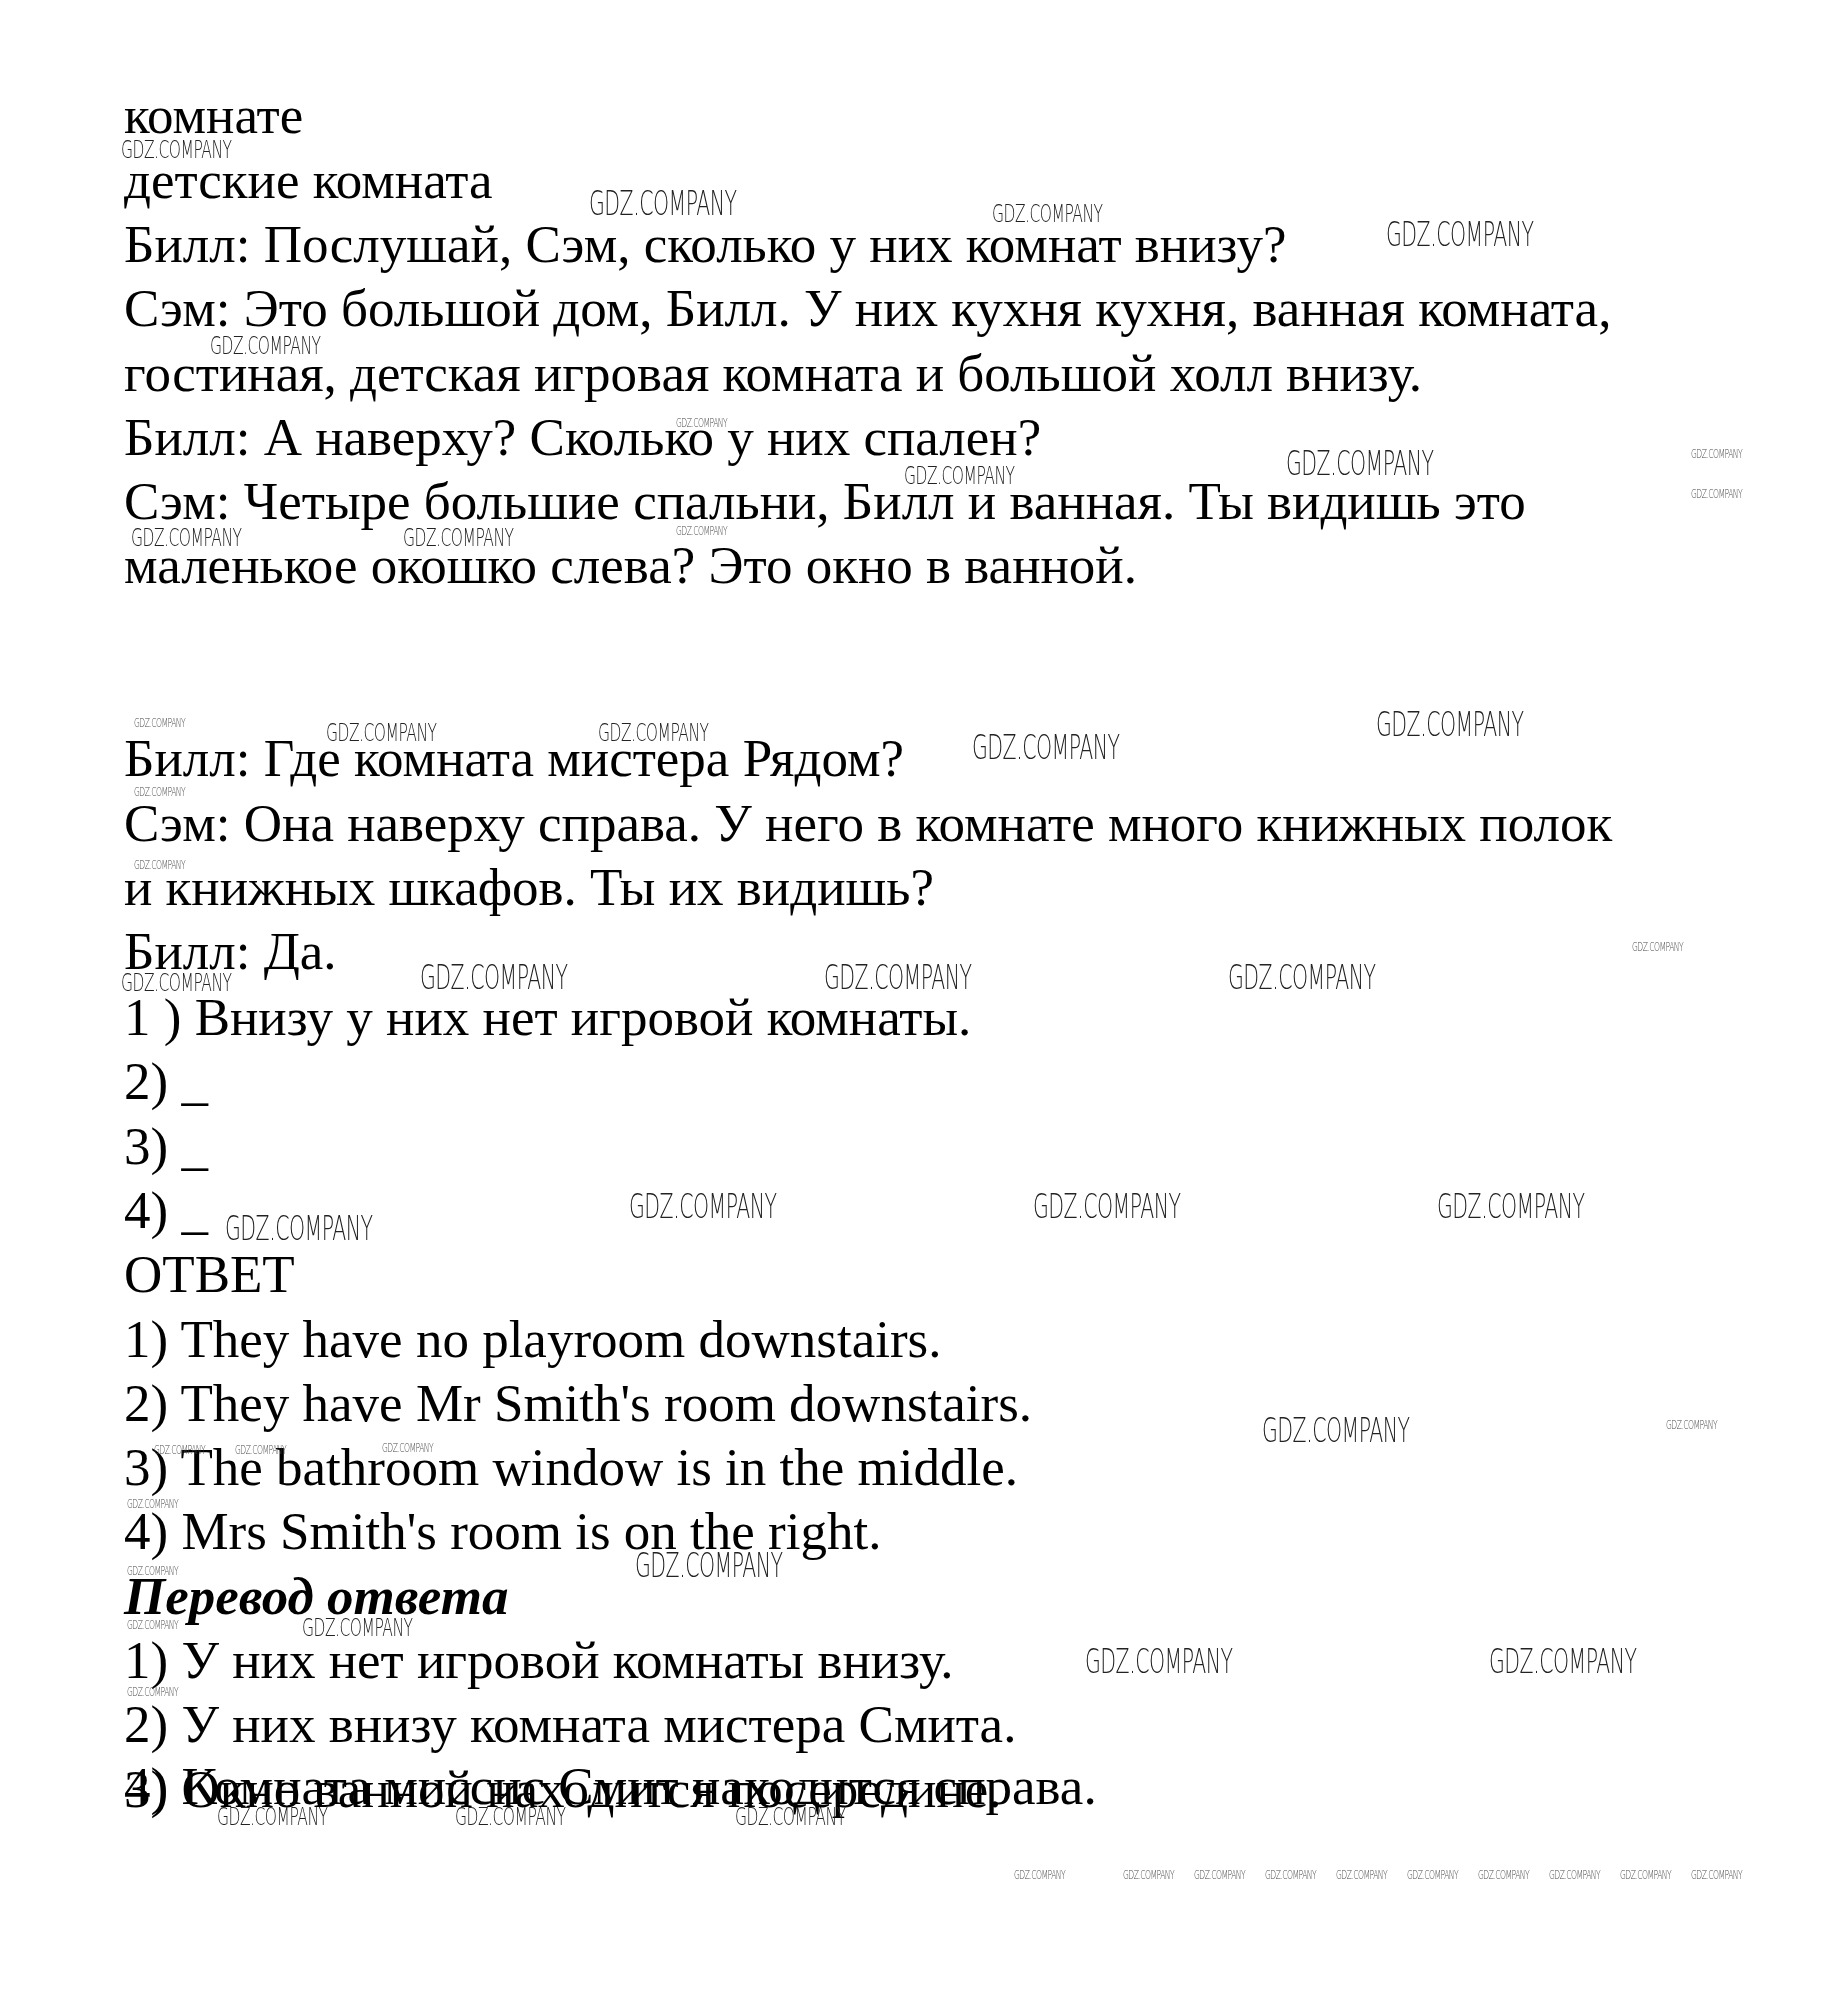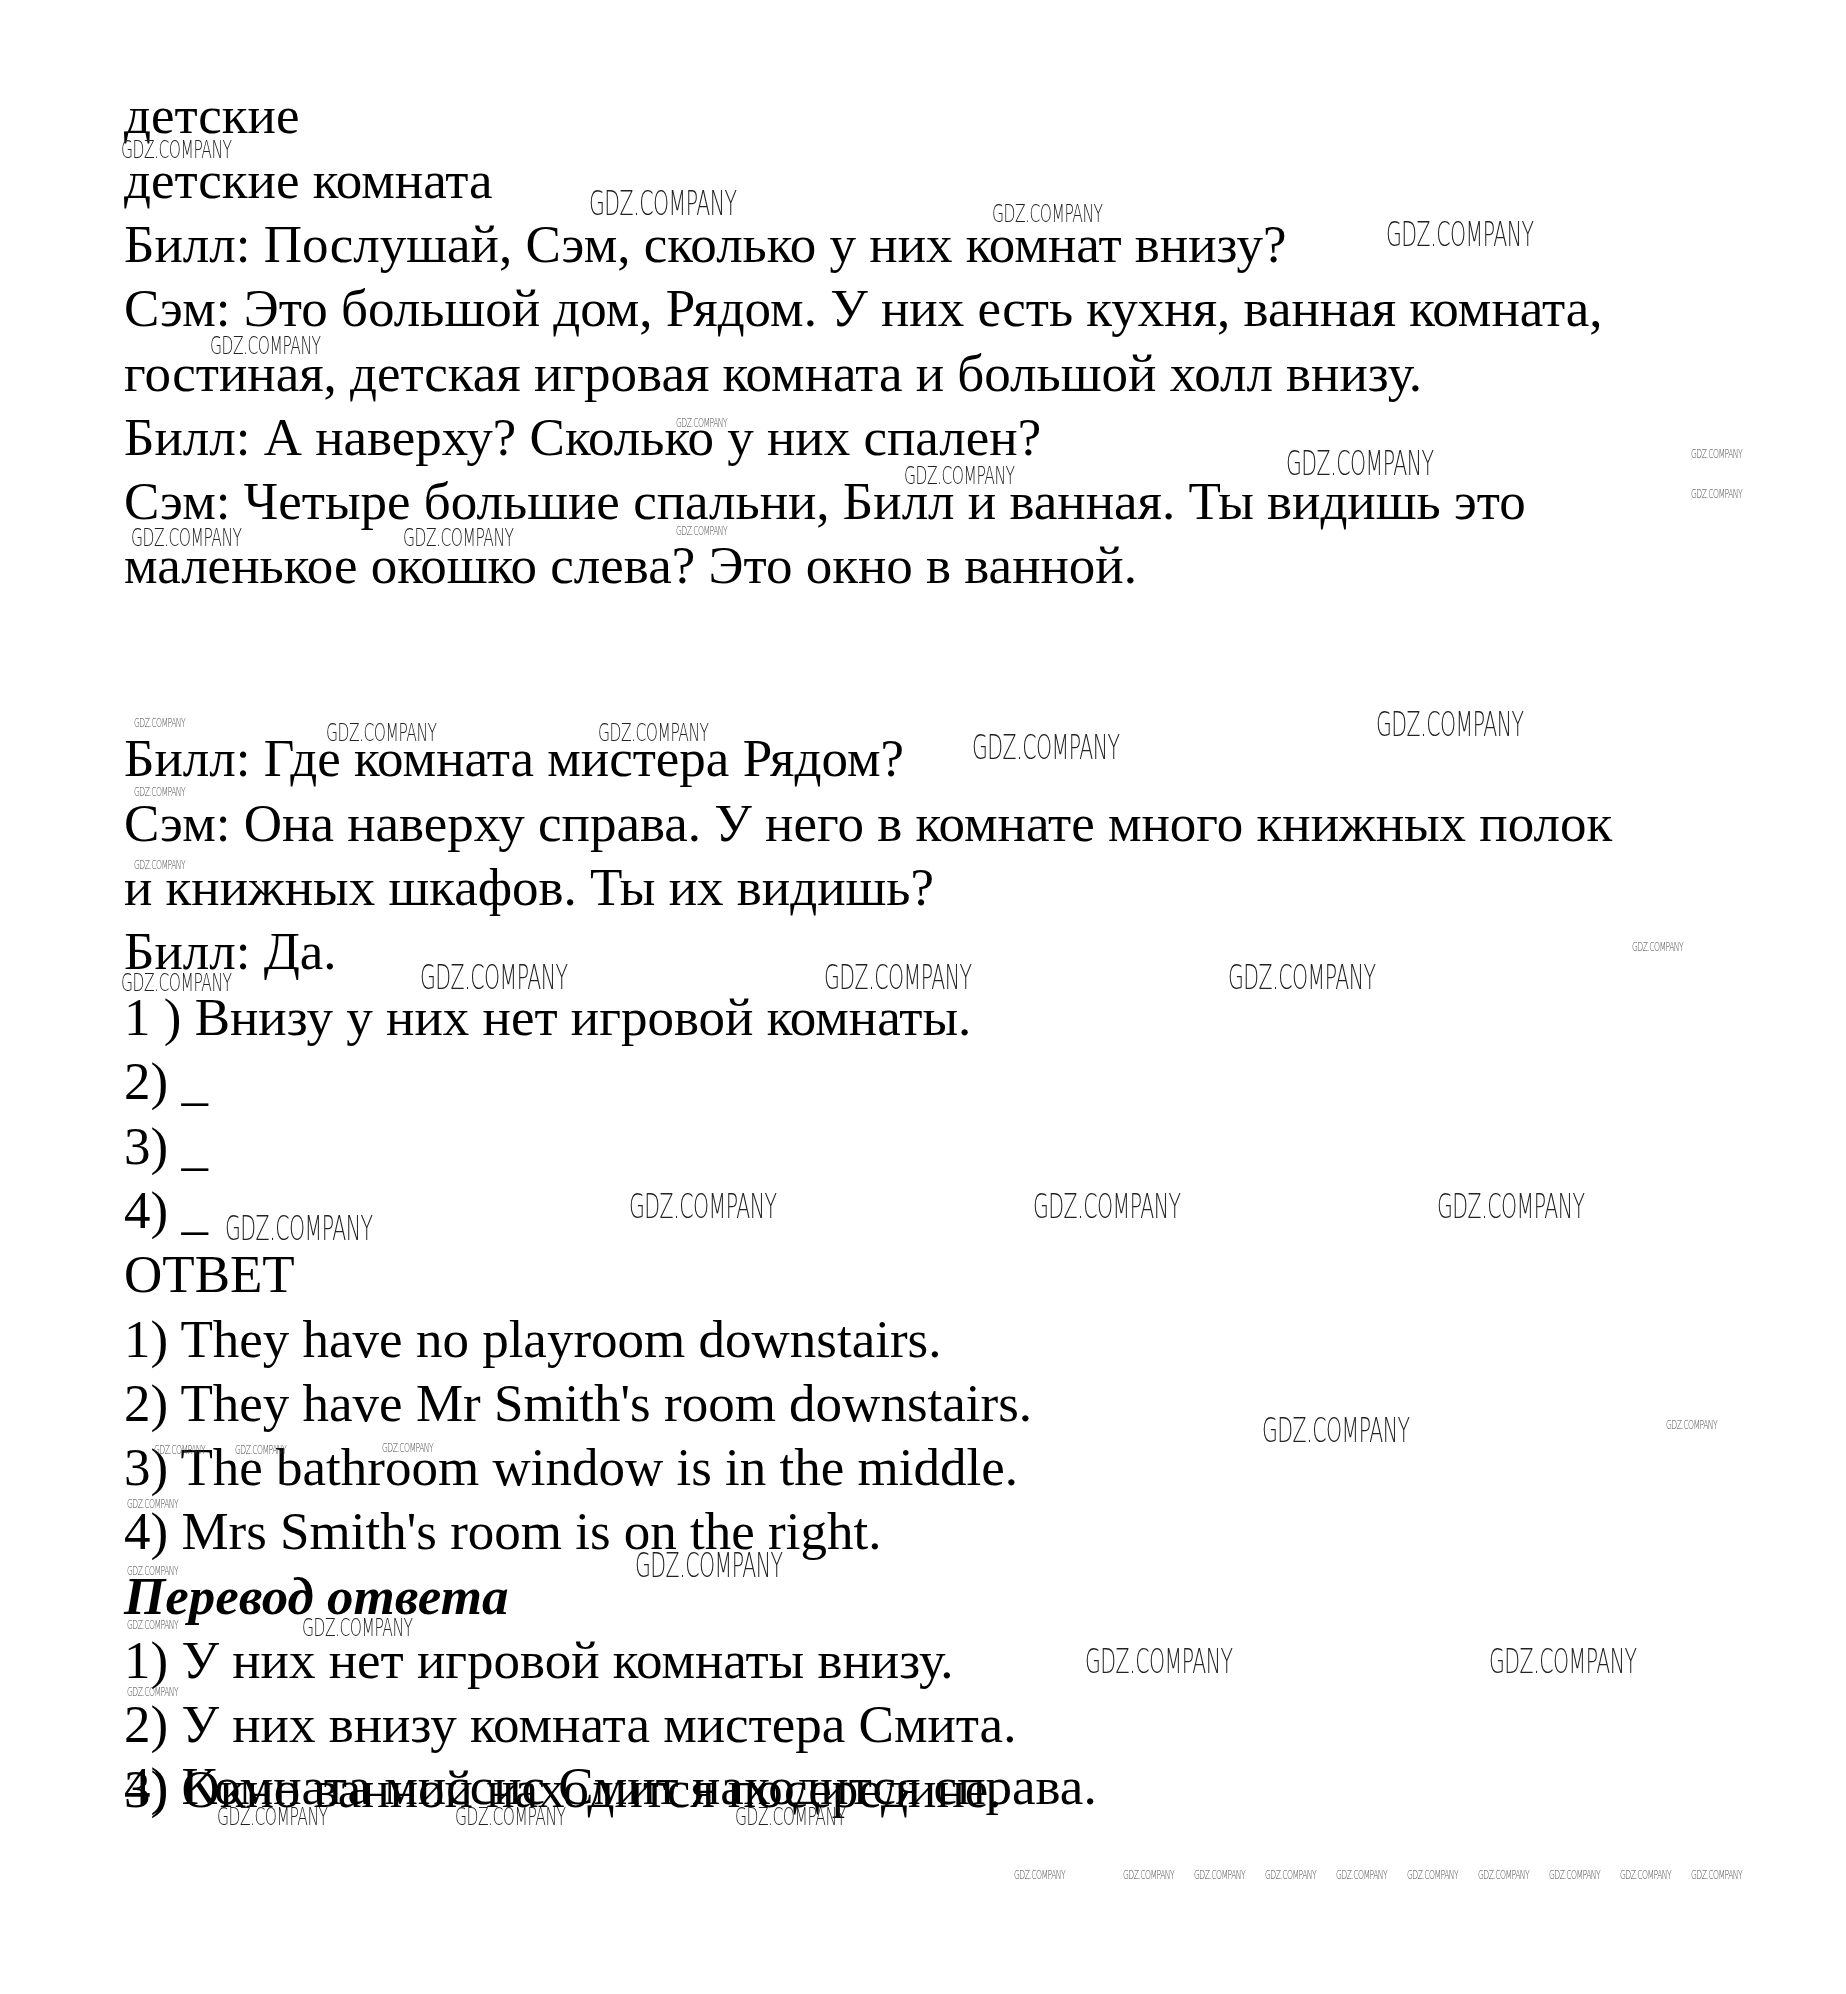--- a/index.html
+++ b/index.html
@@ -21,25 +21,25 @@
   }
   .wm.big { font-size: 33px; transform: scaleX(0.62); }
   .wm.med { font-size: 25px; transform: scaleX(0.62); }
   .wm.small { font-size: 11.7px; transform: scaleX(0.65); color: #444; }
 </style>
 </head>
 <body>
 
 <div class="page">
 
-  <div class="line" style="top:83px">детские</div>
+  <div class="line" style="top:83px">комнате</div>
   <div class="line" style="top:148px">детские комната</div>
 
   <div class="line" style="top:212px">Билл: Послушай, Сэм, сколько у них комнат внизу?</div>
-  <div class="line" style="top:276px">Сэм: Это большой дом, Рядом. У них есть кухня, ванная комната,</div>
+  <div class="line" style="top:276px">Сэм: Это большой дом, Билл. У них кухня кухня, ванная комната,</div>
   <div class="line" style="top:341px">гостиная, детская игровая комната и большой холл внизу.</div>
   <div class="line" style="top:469px">Сэм: Четыре большие спальни, Билл и ванная. Ты видишь это</div>
   <div class="line" style="top:405px">Билл: А наверху? Сколько у них спален?</div>
   <div class="line" style="top:533px">маленькое окошко слева? Это окно в ванной.</div>
   <div class="line" style="top:726px">Билл: Где комната мистера Рядом?</div>
   <div class="line" style="top:791px">Сэм: Она наверху справа. У него в комнате много книжных полок</div>
   <div class="line" style="top:855px">и книжных шкафов. Ты их видишь?</div>
   <div class="line" style="top:919px">Билл: Да.</div>
 
   <div class="line" style="top:985px">

